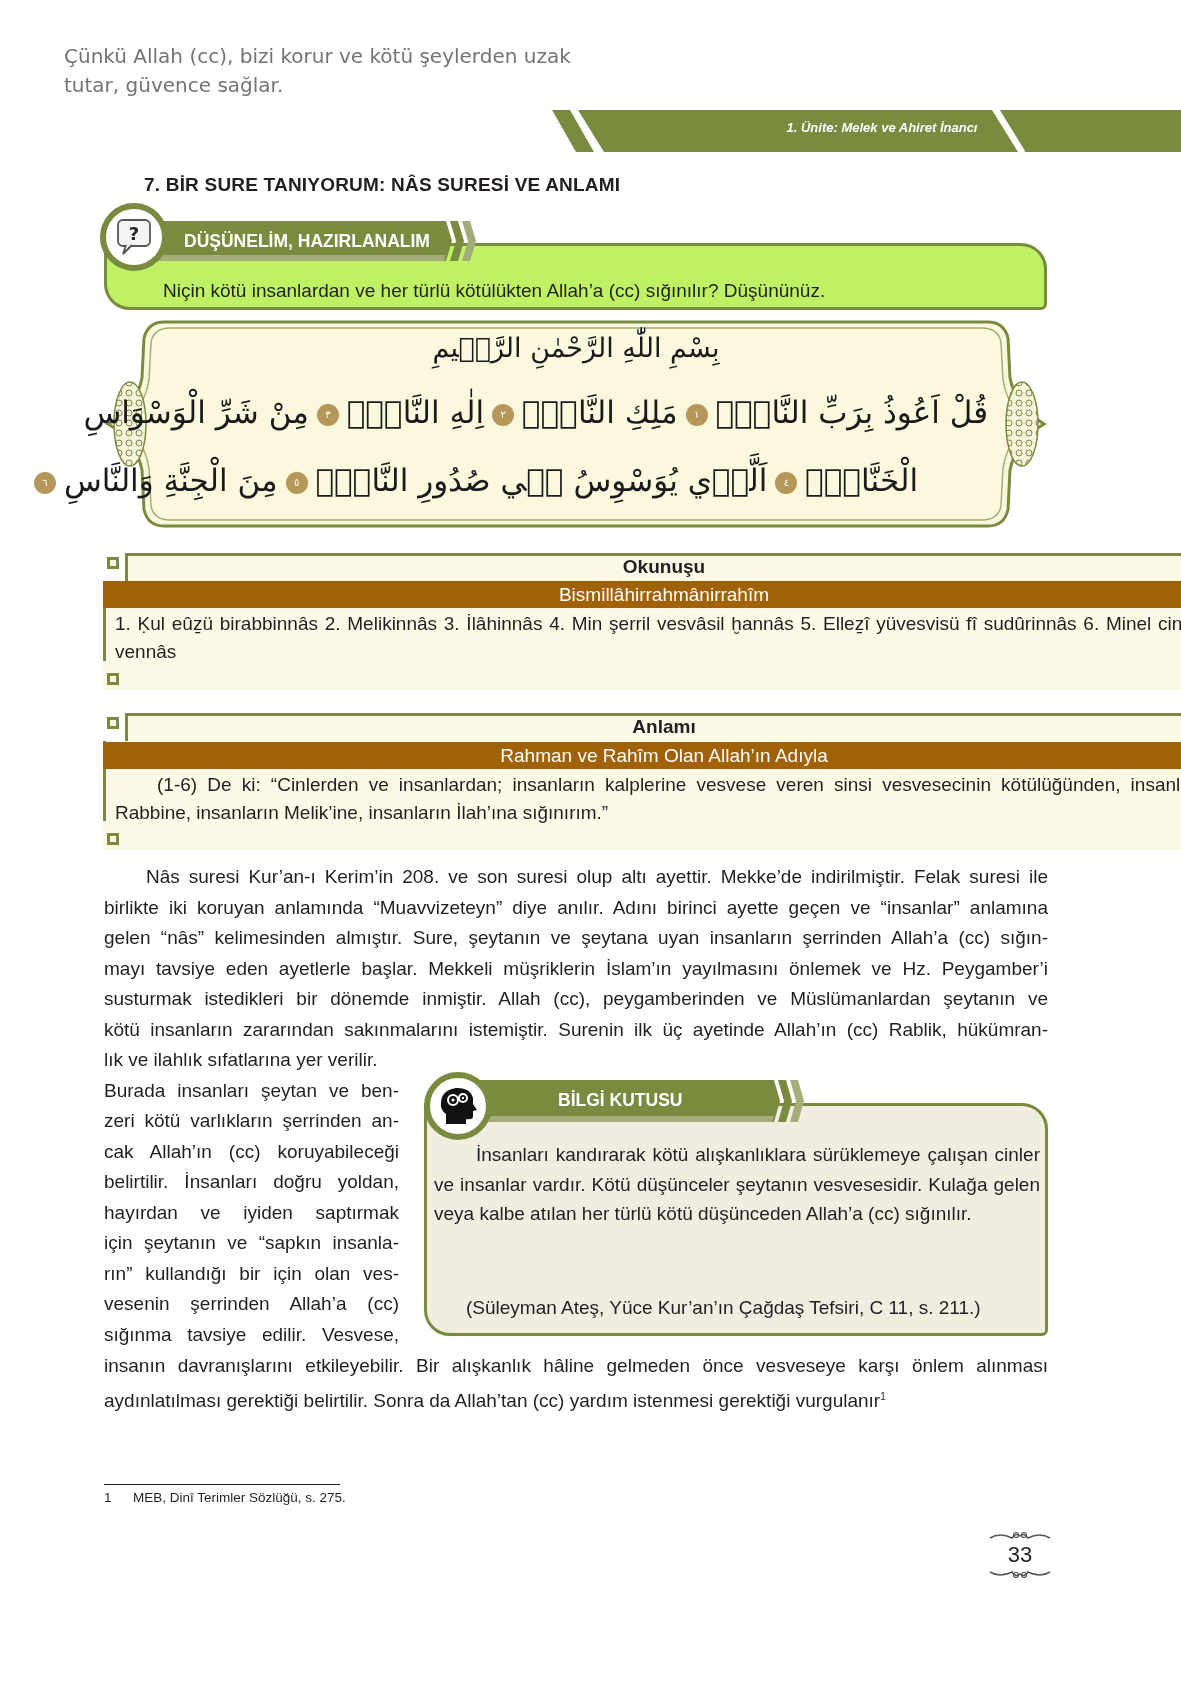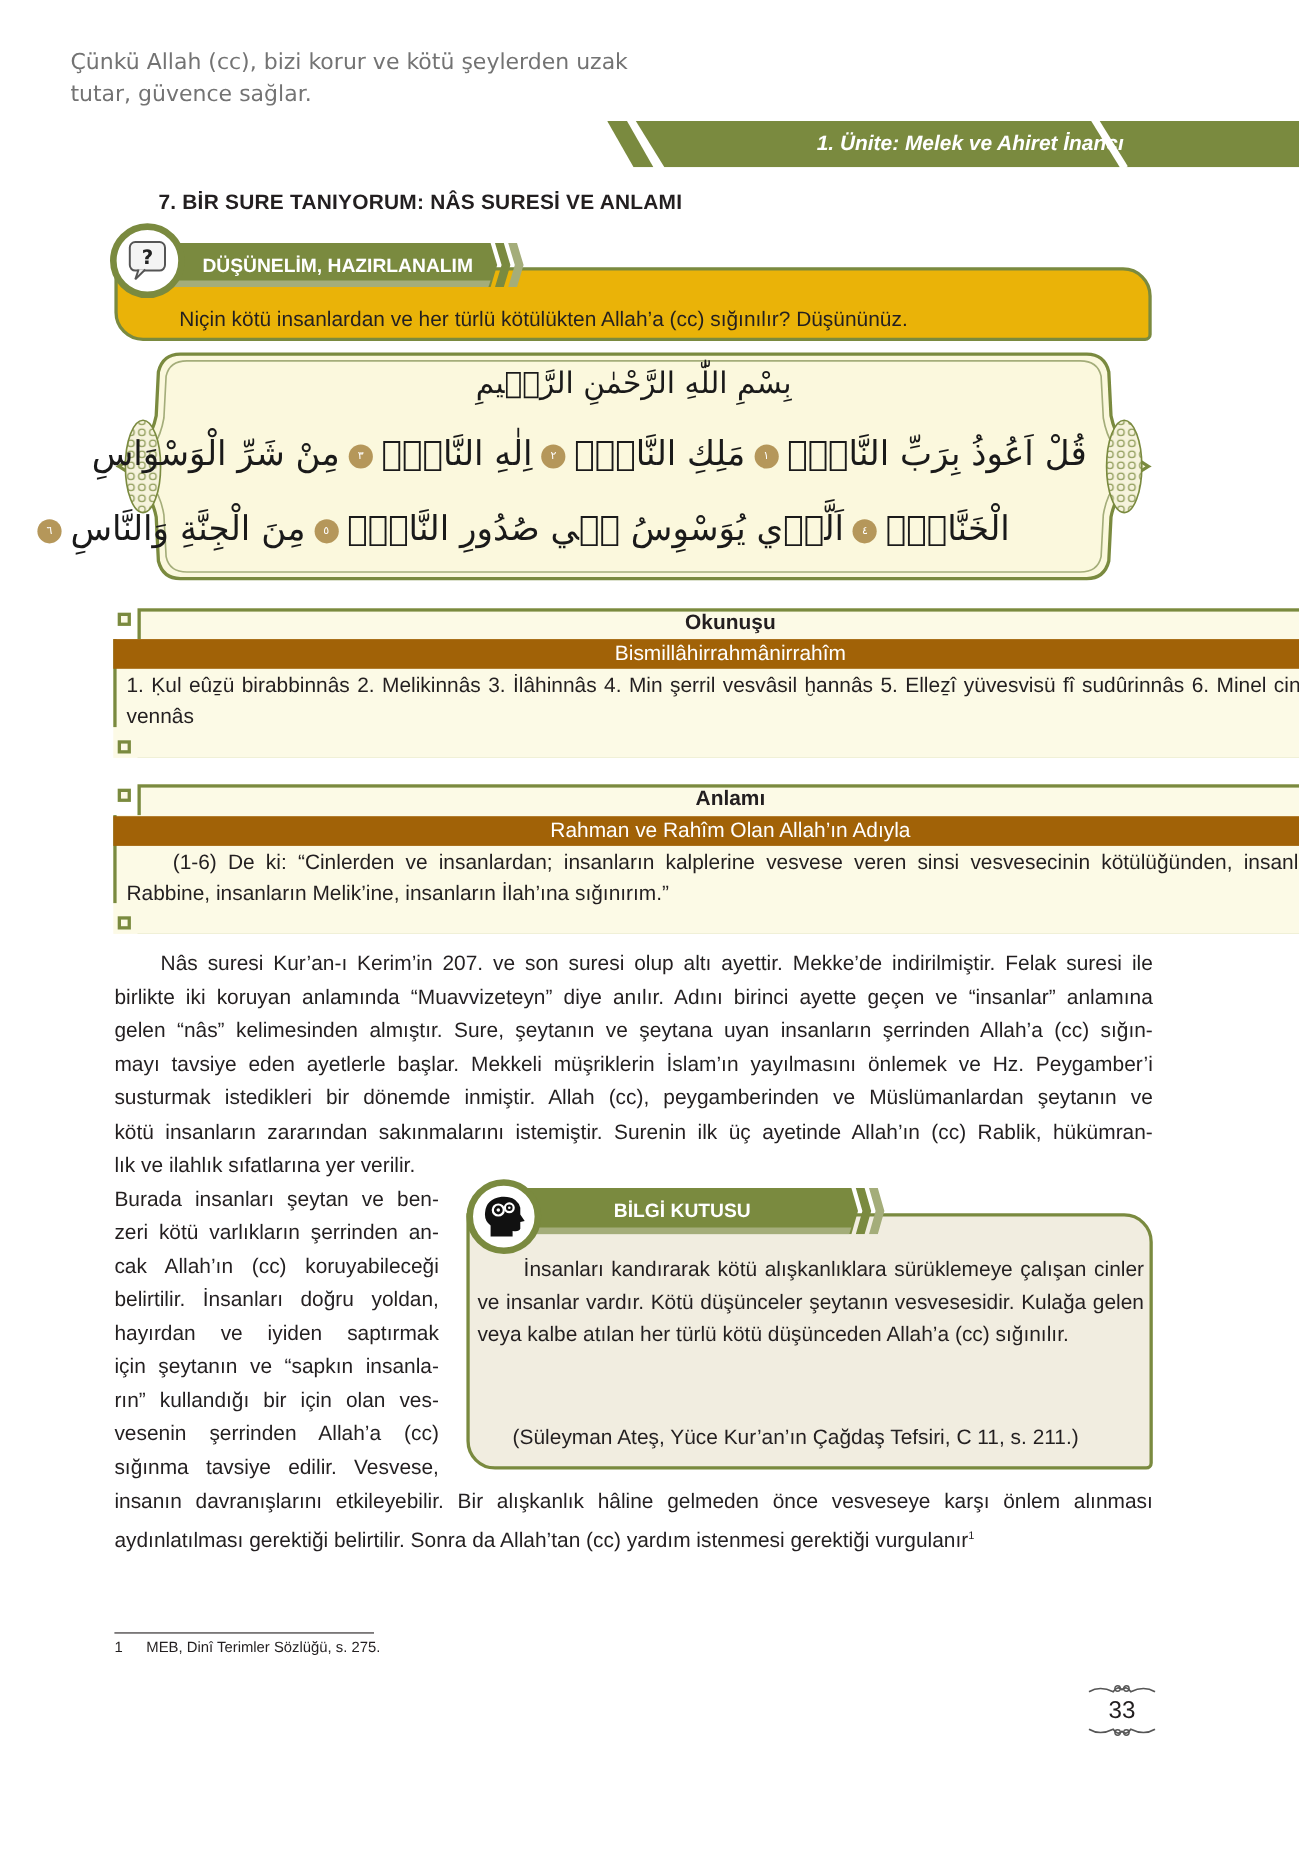--- a/index.html
+++ b/index.html
@@ -4,26 +4,26 @@
 <style>
   * { box-sizing: border-box; margin: 0; padding: 0; }
   html, body { width: 1181px; height: 1683px; background: #ffffff; overflow: hidden; }
   body { position: relative; font-family: "Liberation Sans", sans-serif; color: #231f20; }
 
   .answer { position: absolute; left: 64px; top: 42px; width: 520px; color: #737373; font-family: "DejaVu Sans", sans-serif; font-size: 20px; line-height: 29px; }
 
   
   .unit-banner { position: absolute; left: 552px; top: 110px; width: 629px; height: 42px; }
   .unit-banner svg { position: absolute; left: 0; top: 0; }
-  .unit-title { position: absolute; left: 180px; top: 10px; width: 300px; color: #fff; font-weight: bold; font-style: italic; font-size: 19px; text-align: center; }
+  .unit-title { position: absolute; left: 180px; top: 10px; width: 300px; color: #fff; font-weight: bold; font-style: italic; font-size: 13px; text-align: center; }
 
   .section-title { position: absolute; left: 144px; top: 174px; font-weight: bold; font-size: 19px; letter-spacing: 0.2px; }
 
   
-  .think-box { position: absolute; left: 104px; top: 243px; width: 943px; height: 67px; background: #eab308; border: 3px solid #7a8a3f; border-radius: 0 26px 6px 26px; border-top: 3px solid #7a8a3f; }
+  .think-box { position: absolute; left: 104px; top: 243px; width: 943px; height: 67px; background: #bef264; border: 3px solid #7a8a3f; border-radius: 0 26px 6px 26px; border-top: 3px solid #7a8a3f; }
   .think-text { position: absolute; left: 56px; top: 34px; font-size: 19px; }
   .think-tab { position: absolute; left: 150px; top: 221px; height: 40px; }
   .think-tab svg { position: absolute; left: 0; top: 0; }
   .think-tab-label { position: absolute; left: 34px; top: 10px; color: #fff; font-weight: bold; font-size: 17.5px; white-space: nowrap; }
   .circle-icon { position: absolute; width: 68px; height: 68px; border-radius: 50%; background: #ffffff; border: 6px solid #7a8a3f; display: flex; align-items: center; justify-content: center; }
 
   
   .arabic-panel { position: absolute; left: 104px; top: 318px; width: 944px; height: 212px; }
   .arabic-panel svg { position: absolute; left: 0; top: 0; }
   .ar-line { position: absolute; left: 60px; right: 60px; text-align: center; direction: rtl; font-family: "DejaVu Serif", serif; color: #1a1a1a; white-space: nowrap; }
@@ -141,21 +141,21 @@
   <div class="corner" style="left:4px; bottom:4px;"></div>
   <div class="corner" style="right:4px; bottom:4px;"></div>
   <div style="position:absolute; left:0; top:28px; width:3px; height:80px; background:#7a8a3f;"></div>
   <div style="position:absolute; right:0; top:28px; width:3px; height:80px; background:#7a8a3f;"></div>
   <div class="frame-head" style="top:3px;">Anlamı</div>
   <div class="frame-band" style="top:29px;">Rahman ve Rahîm Olan Allah’ın Adıyla</div>
   <div class="frame-body" style="top:58px; text-indent:42px;">(1-6) De ki: “Cinlerden ve insanlardan; insanların kalplerine vesvese veren sinsi vesvesecinin kötülüğünden, insanların Rabbine, insanların Melik’ine, insanların İlah’ına sığınırım.”</div>
 </div>
 
 <div class="para" style="left:104px; top:862px; width:944px;">
-  <div style="text-indent:42px;">Nâs suresi Kur’an-ı Kerim’in 207. ve son suresi olup altı ayettir. Mekke’de indirilmiştir. Felak suresi ile</div>
+  <div style="text-indent:42px;">Nâs suresi Kur’an-ı Kerim’in 208. ve son suresi olup altı ayettir. Mekke’de indirilmiştir. Felak suresi ile</div>
   <div>birlikte iki koruyan anlamında “Muavvizeteyn” diye anılır. Adını birinci ayette geçen ve “insanlar” anlamına</div>
   <div>gelen “nâs” kelimesinden almıştır. Sure, şeytanın ve şeytana uyan insanların şerrinden Allah’a (cc) sığın-</div>
   <div>mayı tavsiye eden ayetlerle başlar. Mekkeli müşriklerin İslam’ın yayılmasını önlemek ve Hz. Peygamber’i</div>
   <div>susturmak istedikleri bir dönemde inmiştir. Allah (cc), peygamberinden ve Müslümanlardan şeytanın ve</div>
   <div>kötü insanların zararından sakınmalarını istemiştir. Surenin ilk üç ayetinde Allah’ın (cc) Rablik, hükümran-</div>
 </div>
 
 <div class="para" style="left:104px; top:1045px; width:295px;">
   <div style="text-align-last:left;">lık ve ilahlık sıfatlarına yer verilir.</div>
   <div>Burada insanları şeytan ve ben-</div>

